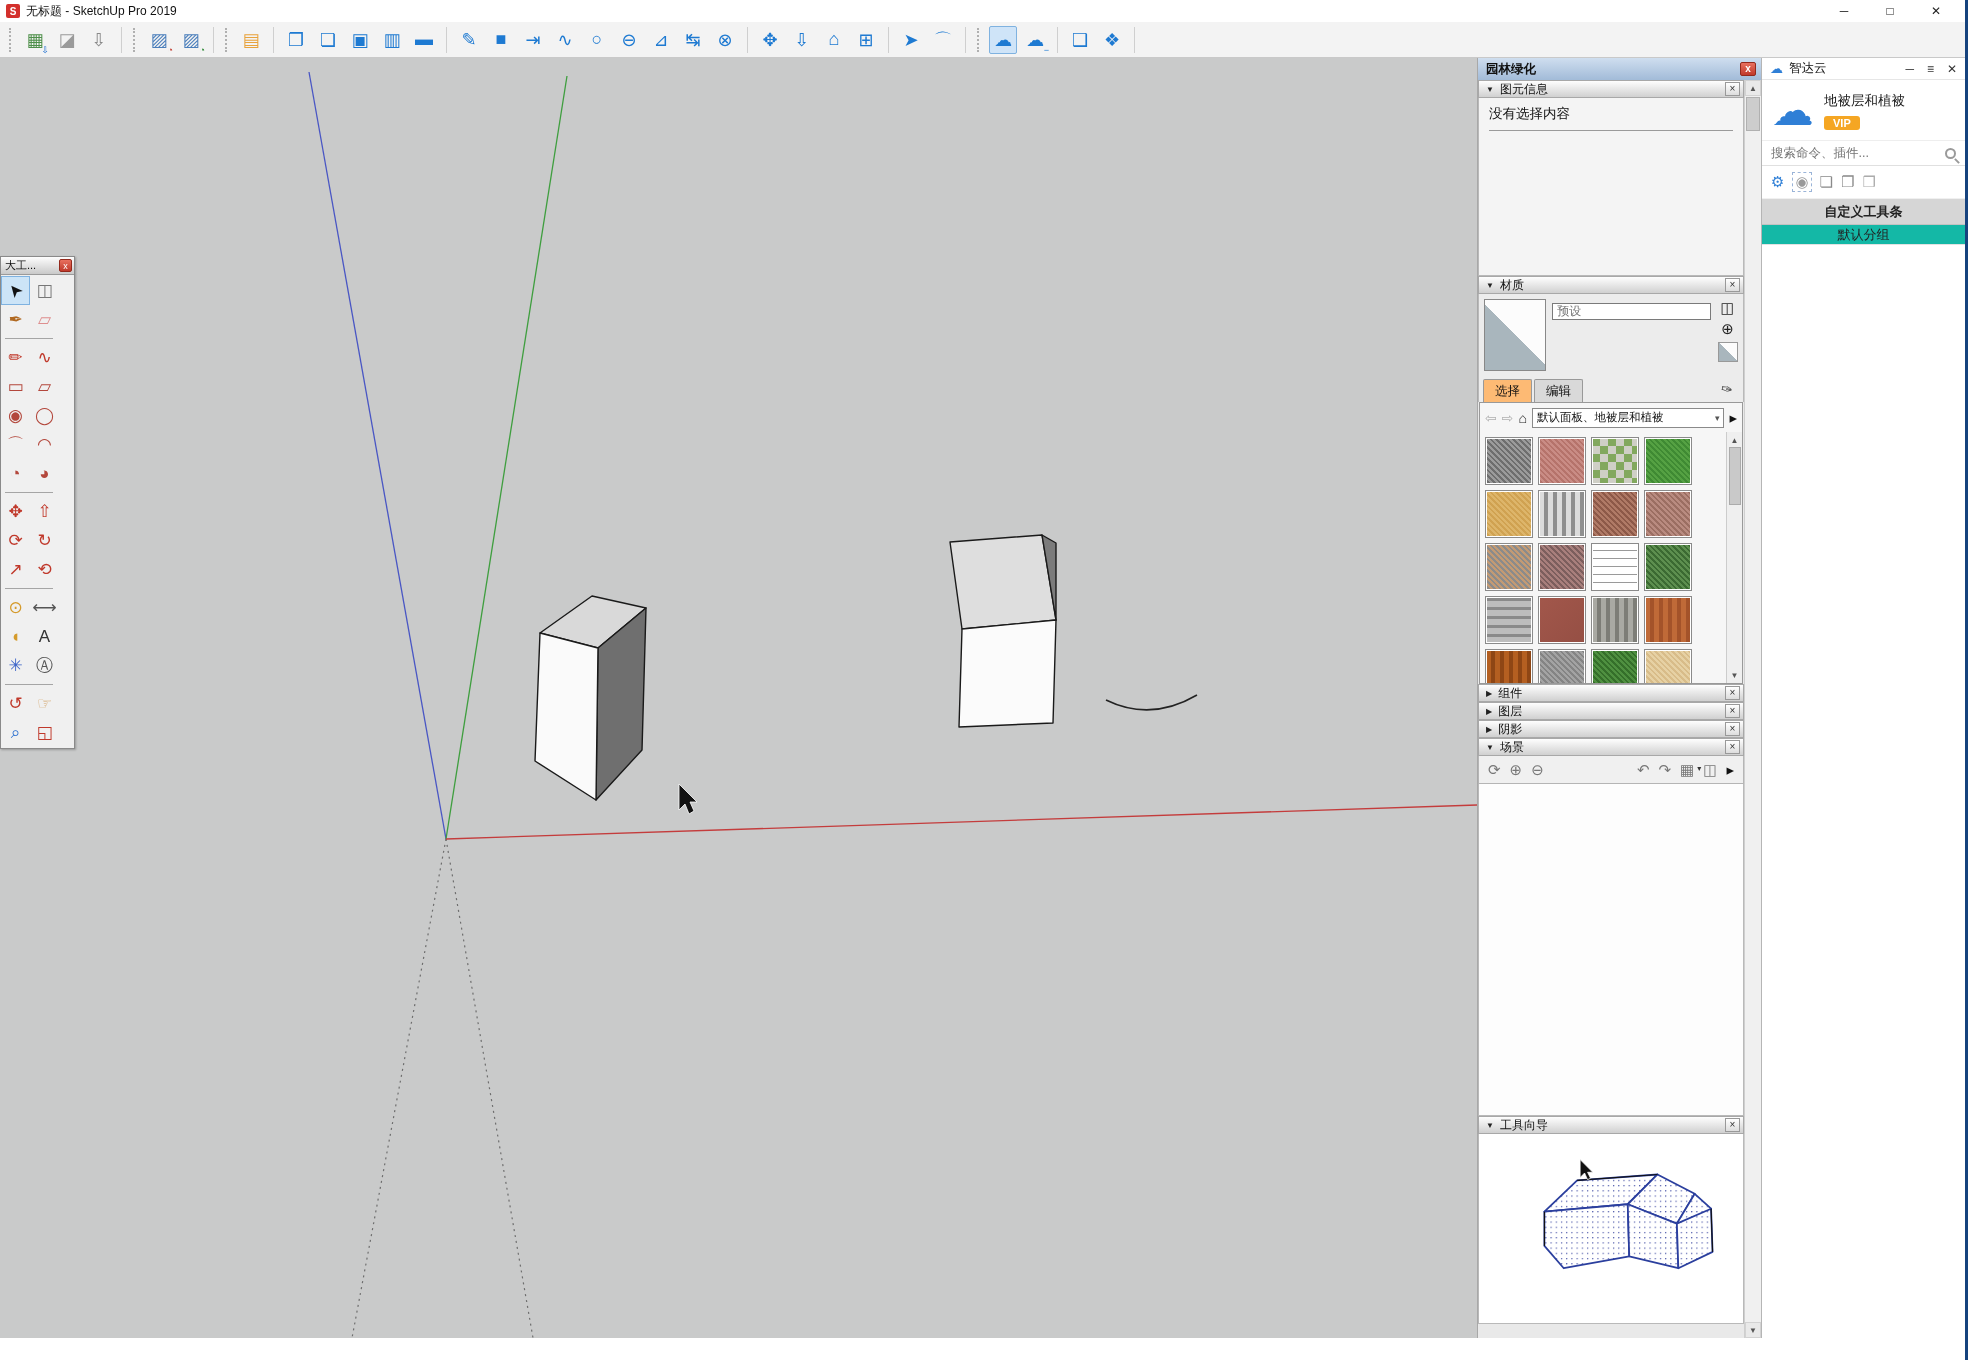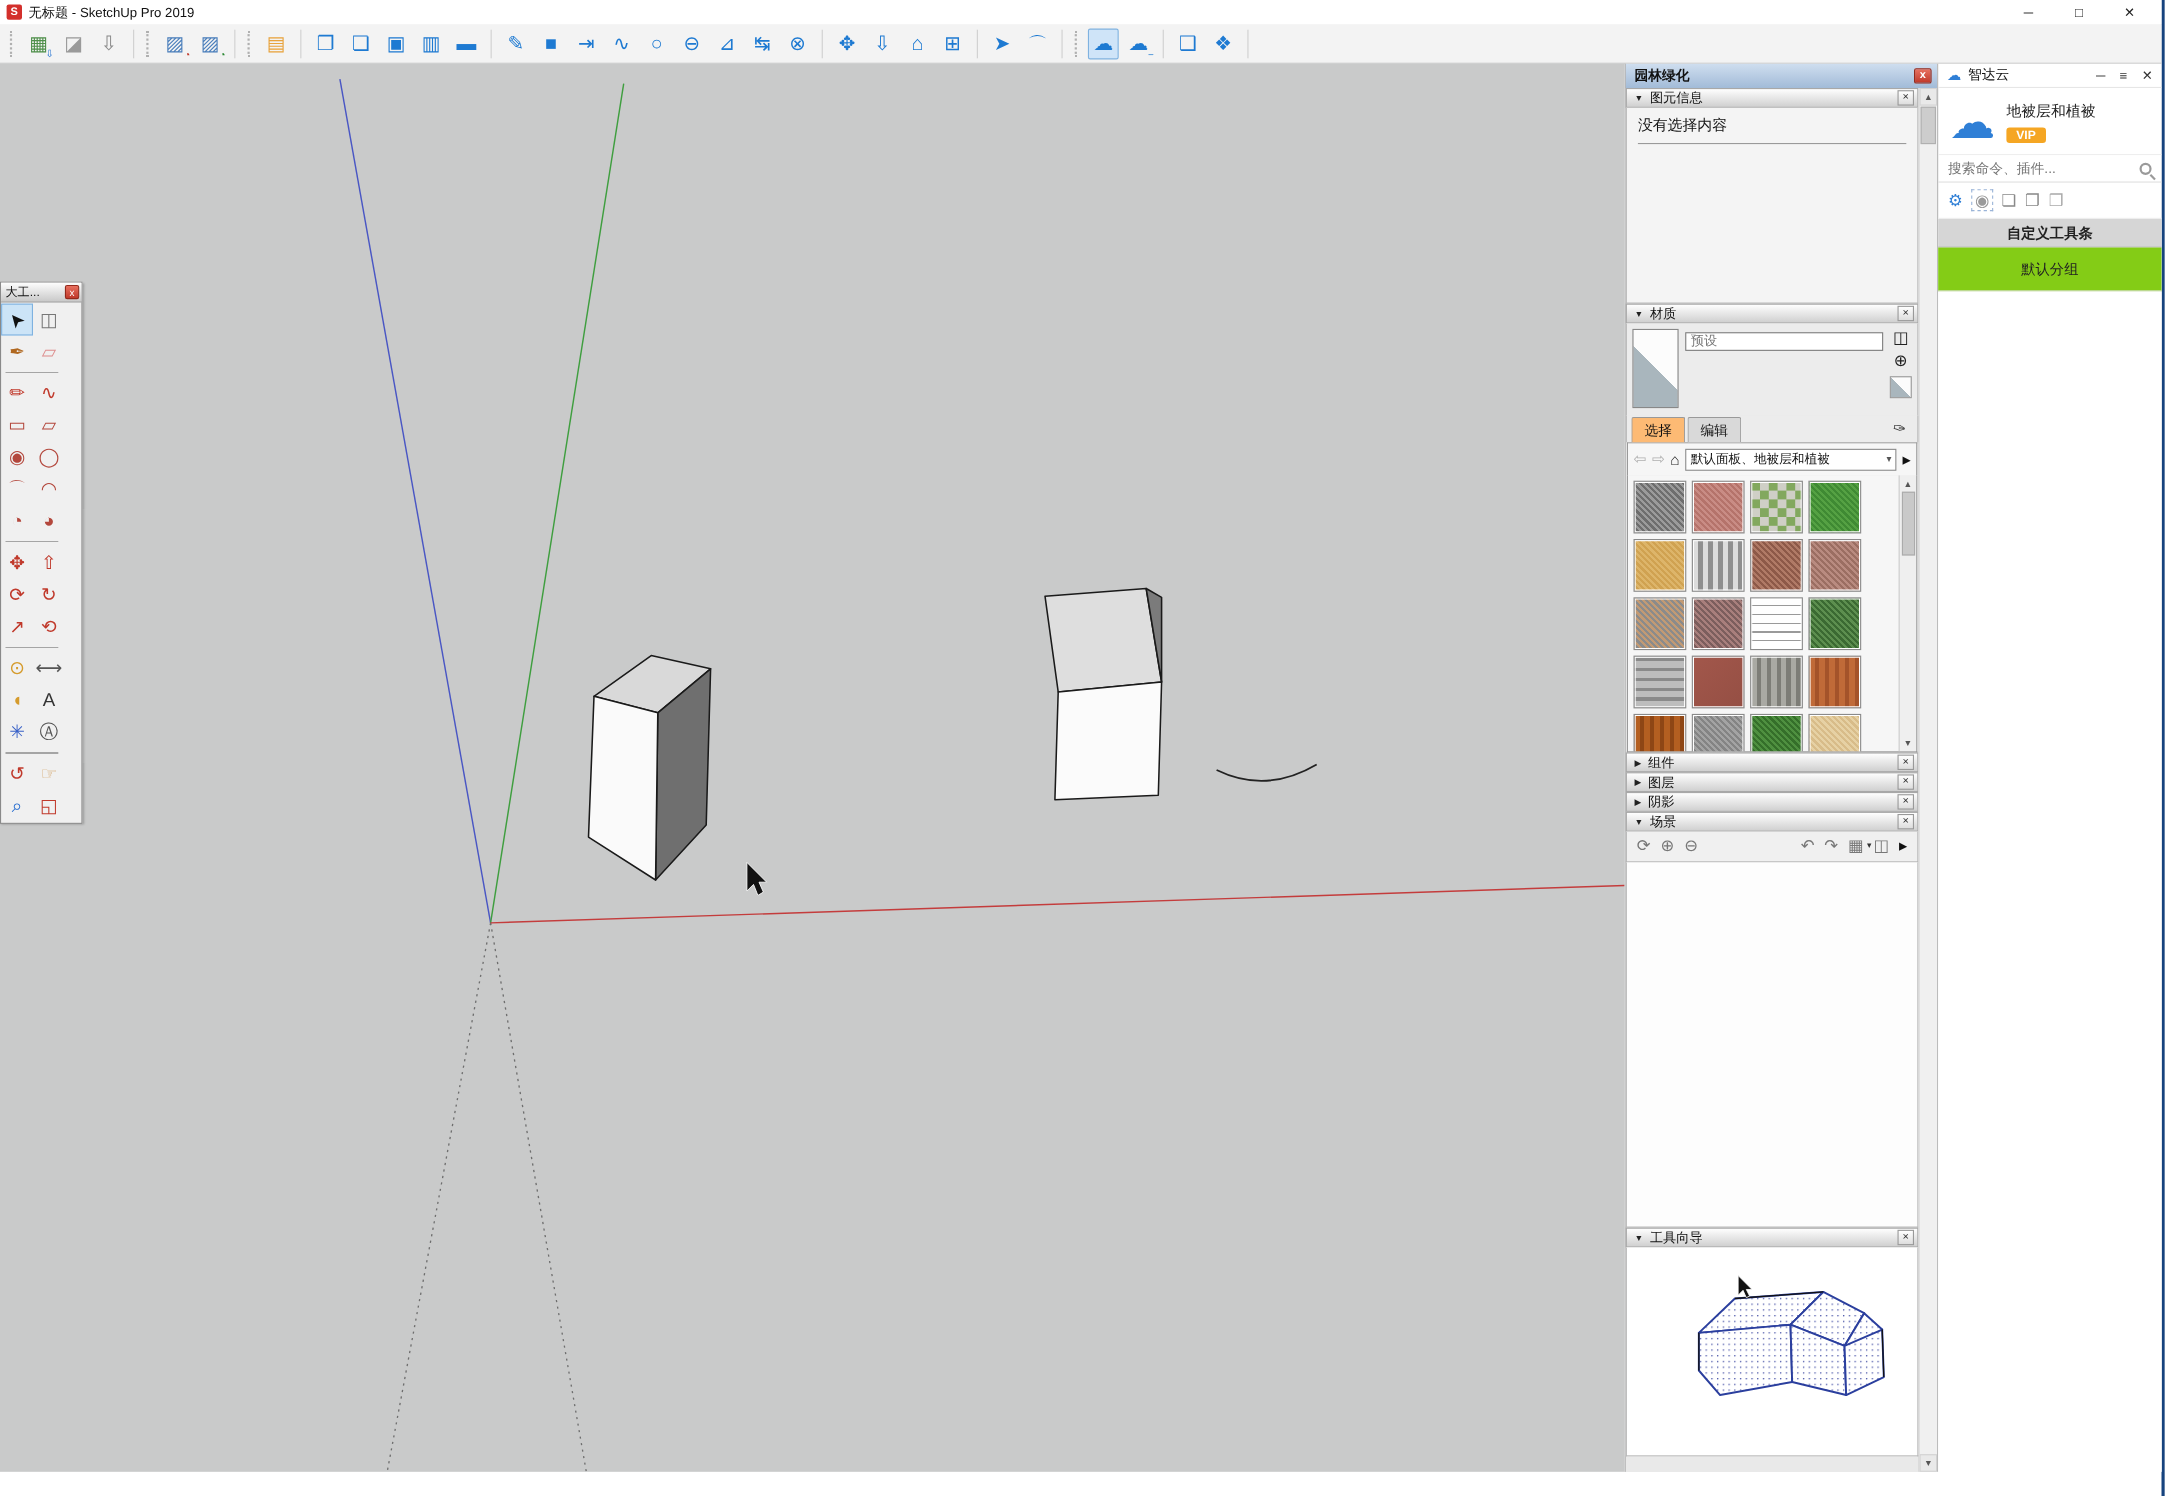--- a/index.html
+++ b/index.html
@@ -38,21 +38,21 @@
 .dock-content{flex:1;display:flex;flex-direction:column;min-width:0;background:#e9e9e9}
 .sec-header{height:18px;display:flex;align-items:center;gap:6px;padding:0 3px 0 7px;background:linear-gradient(#fefefe,#d0d0d0);border:1px solid #a8a8a8;font-size:12px;flex:0 0 auto}
 .sec-arrow{font-size:8px;color:#222}
 .sec-x{margin-left:auto;width:15px;height:14px;border:1px solid #999;background:linear-gradient(#fff,#ddd);font-size:10px;line-height:12px;text-align:center;color:#333}
 .entity-body{height:178px;background:#f4f4f4;border:1px solid #b9b9b9;border-top:0;padding:7px 10px;font-size:13.5px;flex:0 0 auto}
 .entity-empty{font-weight:normal}
 .entity-rule{border-top:1px solid #9a9a9a;margin-top:7px}
 .mat-top{height:84px;background:#ececec;display:flex;padding:5px;gap:6px;flex:0 0 auto;border-left:1px solid #b9b9b9;border-right:1px solid #b9b9b9}
 .mat-preview{width:72px;height:72px;border:1px solid #888;background:linear-gradient(45deg,#a9b6bd 50%,#fcfcfc 50.5%)}
 .mat-mid{flex:1;padding-top:2px}
-.preset-input{width:180px;height:17px;border:1px solid #7a7a7a;font-size:12px;padding:1px 4px;color:#666;background:#fff;font-family:inherit}
+.preset-input{width:159px;height:17px;border:1px solid #7a7a7a;font-size:12px;padding:1px 4px;color:#666;background:#fff;font-family:inherit}
 .mat-side{width:24px;display:flex;flex-direction:column;align-items:center;gap:5px;padding-top:1px}
 .mat-side-icon{font-size:15px;color:#222;line-height:16px}
 .mat-sample{width:20px;height:20px;background:linear-gradient(45deg,#a9b6bd 50%,#fcfcfc 50.5%);border:1px solid #999}
 .mat-tabs{height:24px;display:flex;align-items:flex-end;background:#ececec;padding:0 4px;position:relative;flex:0 0 auto;border-left:1px solid #b9b9b9;border-right:1px solid #b9b9b9}
 .tab{font-size:12.5px;padding:3px 11px 2px;border:1px solid #999;border-bottom:0;background:#d9d9d9;margin-right:2px;border-radius:2px 2px 0 0}
 .tab.active{background:#fdba74}
 .eyedropper{position:absolute;right:10px;top:3px;font-size:14px;color:#333;transform:rotate(10deg)}
 .mat-nav{height:30px;display:flex;align-items:center;gap:5px;background:#f6f6f6;border:1px solid #999;border-bottom:0;padding:0 5px;flex:0 0 auto;margin:0 1px}
 .nav-arrow{font-size:14px;color:#b0b0b0}
 .home-icon{font-size:14px;color:#222}
@@ -86,21 +86,21 @@
 .cloud-logo-big{font-size:42px;color:#2f7fd6;line-height:42px}
 .cloud-acc{font-size:13.5px;color:#222}
 .vip{display:inline-block;background:#f5a623;color:#fff;font-weight:bold;font-size:11px;padding:1px 9px;border-radius:3px;margin-top:6px}
 .cloud-search{display:flex;align-items:center;border-top:1px solid #eee;border-bottom:1px solid #e0e0e0;padding:5px 9px;gap:6px;flex:0 0 auto}
 .cloud-search input{flex:1;border:0;outline:0;font-size:12.5px;color:#666;font-family:inherit;min-width:0}
 .mag{width:11px;height:11px;border:2px solid #9a9a9a;border-radius:50%;position:relative;flex:0 0 auto}
 .mag::after{content:"";position:absolute;width:2px;height:6px;background:#9a9a9a;left:9px;top:8px;transform:rotate(-45deg)}
 .cloud-iconrow{display:flex;gap:8px;padding:6px 9px;align-items:center;font-size:15px;border-bottom:1px solid #f0f0f0;flex:0 0 auto}
 .cloud-ic.boxed{border:1px dashed #9ab4d8;padding:0 2px}
 .cloud-btn1{height:26px;background:#d6d6d6;display:flex;align-items:center;justify-content:center;font-size:13px;font-weight:bold;color:#222;border-bottom:1px solid #c2c2c2;flex:0 0 auto}
-.cloud-btn2{height:40px;background:#84cc16;display:flex;align-items:center;justify-content:center;font-size:13px;color:#222;border-bottom:1px solid #e2e2e2;flex:0 0 auto}
+.cloud-btn2{height:20px;background:#14b8a6;display:flex;align-items:center;justify-content:center;font-size:13px;color:#222;border-bottom:1px solid #e2e2e2;flex:0 0 auto}
 .cloud-rest{flex:1;background:#fff}
 </style>
 </head>
 <body>
 
 <div id="app">
 
   <div class="titlebar">
     <span class="sk-logo">S</span>
     <span>无标题 - SketchUp Pro 2019</span>

